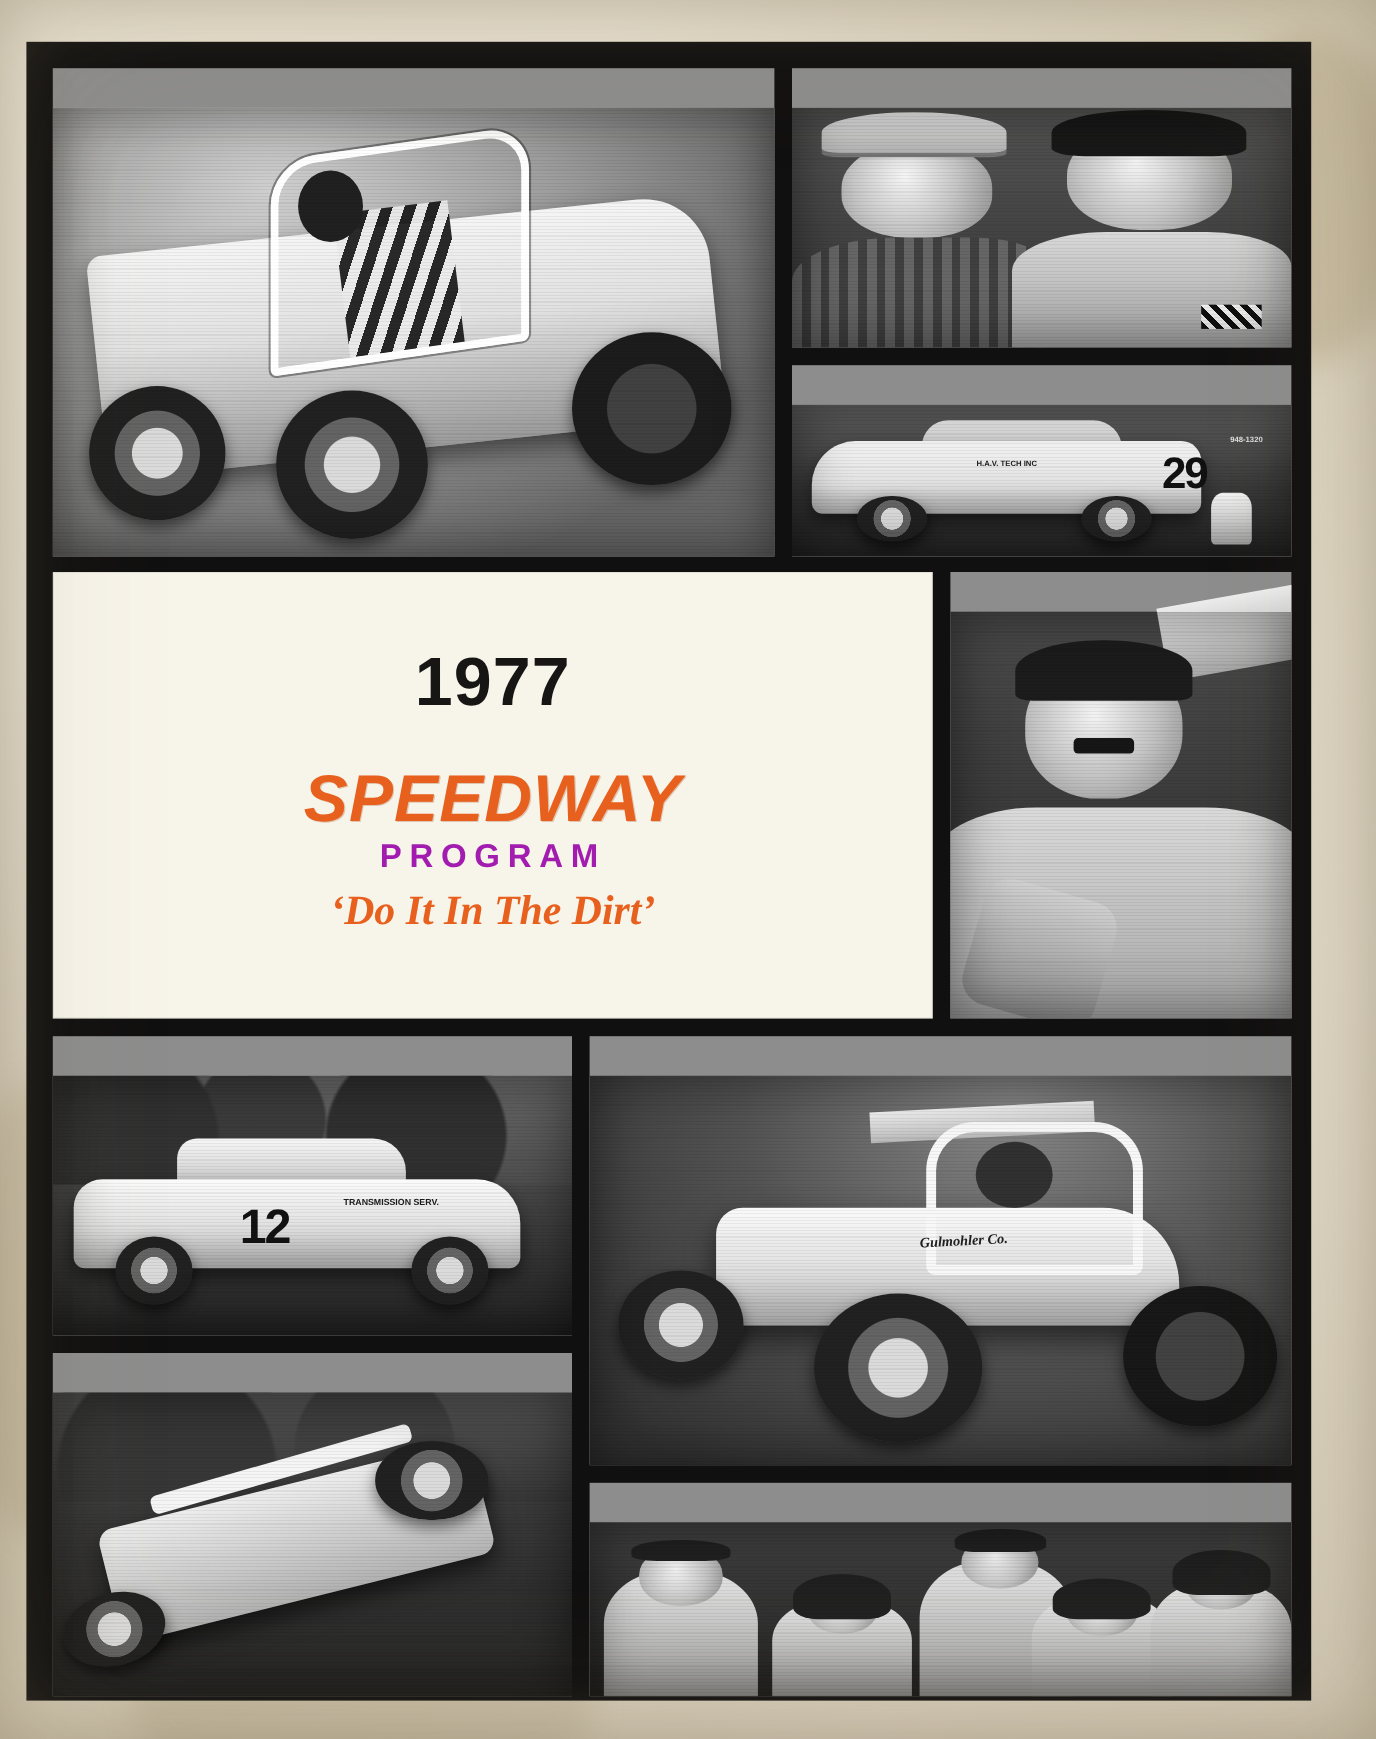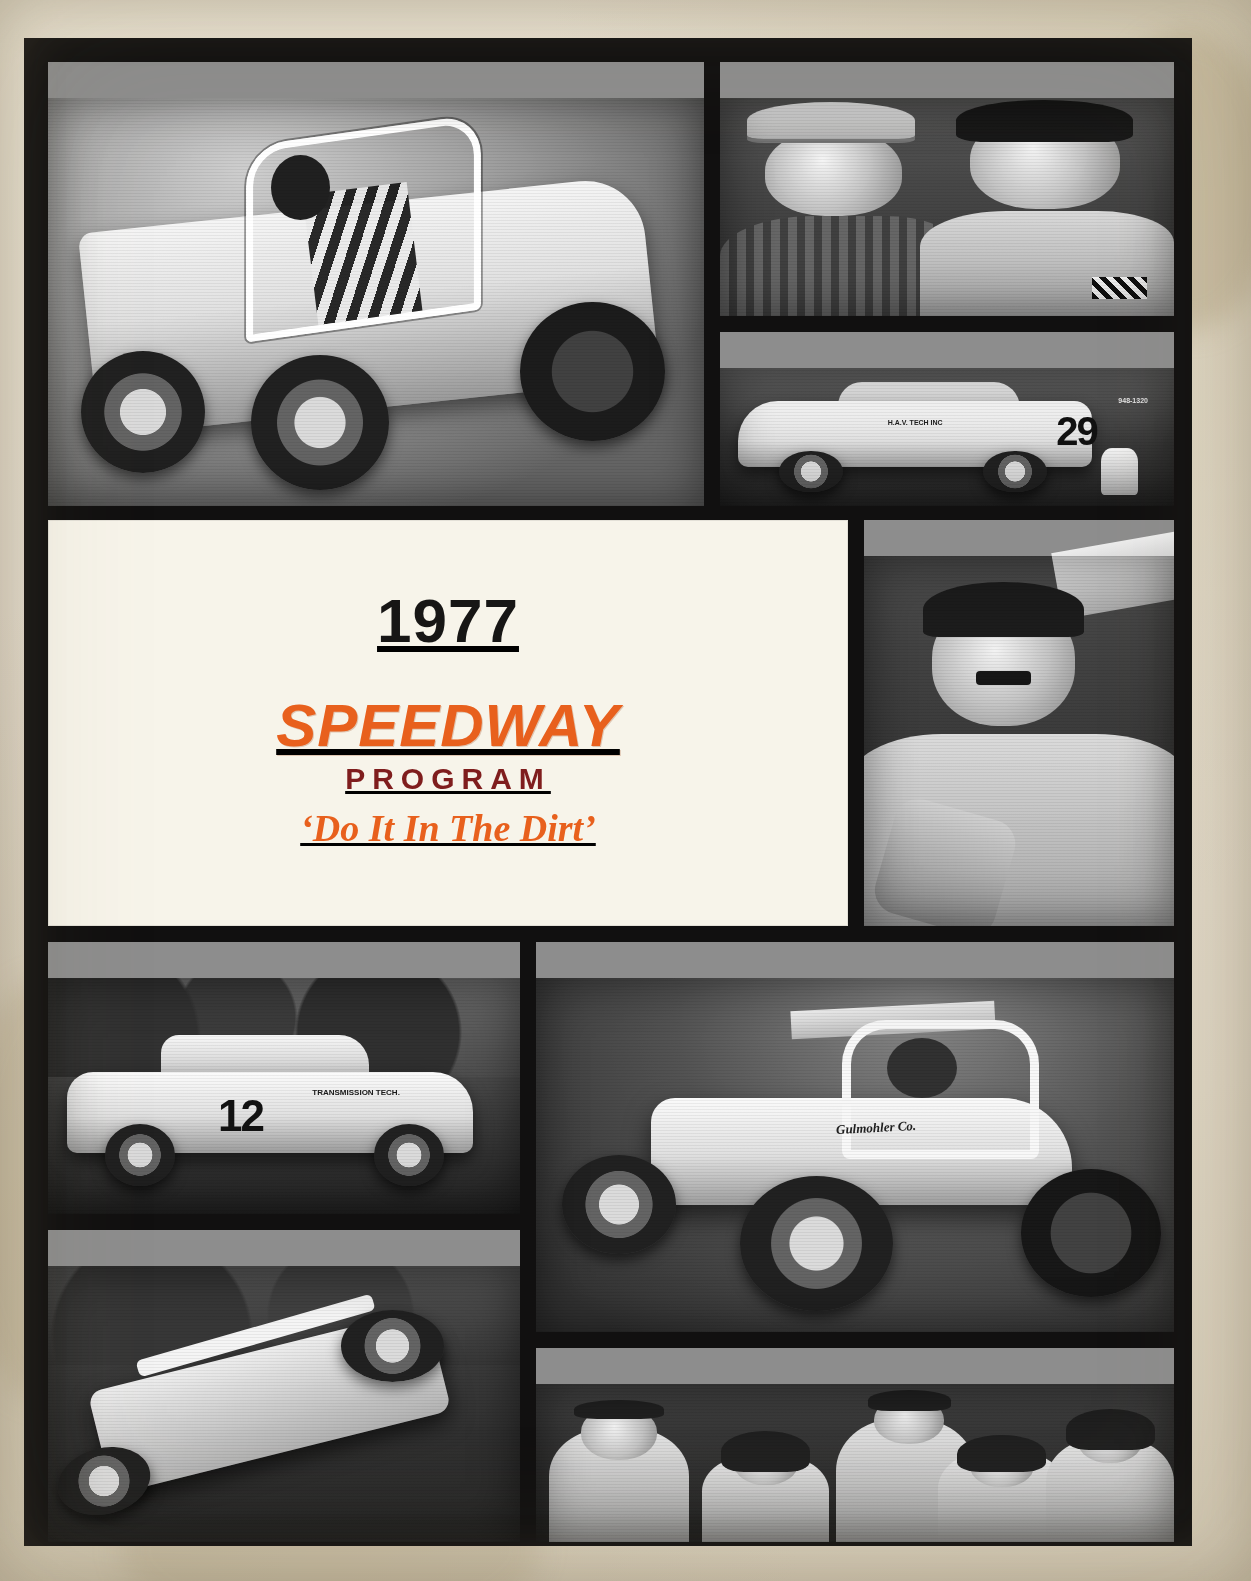--- a/index.html
+++ b/index.html
@@ -391,21 +391,21 @@
   .t-name {
     font: italic 900 60px "Liberation Sans", sans-serif;
     color: #e8601d;
     line-height: 1.02;
     letter-spacing: -1px;
     text-shadow: 1px 1px 0 rgba(150,60,10,.25);
   }
   .t-name .l2 { letter-spacing: 1px; margin-top: 27px; }
   .t-program {
     font: 700 30px "Liberation Sans", sans-serif;
-    color: #7f1d1d;
+    color: #a21caf;
     letter-spacing: 7px;
     margin: 6px 0 10px;
     text-align: center;
   }
   .t-slogan {
     font: italic 700 38px "Liberation Serif", serif;
     color: #e8601d;
     letter-spacing: 0px;
   }
 </style>
@@ -451,21 +451,21 @@
           <div class="body"></div>
           <div class="door-txt">H.A.V. TECH INC</div>
           <div class="side-txt">948-1320</div>
           <div class="num">29</div>
           <div class="wheel w1"></div>
           <div class="wheel w2"></div>
           <div class="person"></div>
         </div>
       </div>
 
-      <div class="title-card" style="left:14px; top:472px; width:800px; height:406px;text-decoration:underline;">
+      <div class="title-card" style="left:14px; top:472px; width:800px; height:406px;">
         <div class="t-year">1977</div>
         <div class="t-name">
           <div class="l2">SPEEDWAY</div>
         </div>
         <div class="t-program">PROGRAM</div>
         <div class="t-slogan">‘Do It In The Dirt’</div>
       </div>
 
       <div class="cell" style="left:830px; top:472px; width:310px; height:406px;">
         <div class="photo p-driver vig">
@@ -477,21 +477,21 @@
           <div class="mous"></div>
         </div>
       </div>
 
       <div class="cell" style="left:14px; top:894px; width:472px; height:272px;">
         <div class="photo p-10 vig">
           <div class="trees"></div>
           <div class="roof"></div>
           <div class="body"></div>
           <div class="num">12</div>
-          <div class="txt">TRANSMISSION TECH.</div>
+          <div class="txt">TRANSMISSION SERV.</div>
           <div class="wheel w1"></div>
           <div class="wheel w2"></div>
         </div>
       </div>
 
       <div class="cell" style="left:14px; top:1182px; width:472px; height:312px;">
         <div class="photo p-flip vig">
           <div class="tree"></div>
           <div class="chassis"></div>
           <div class="bar"></div>

